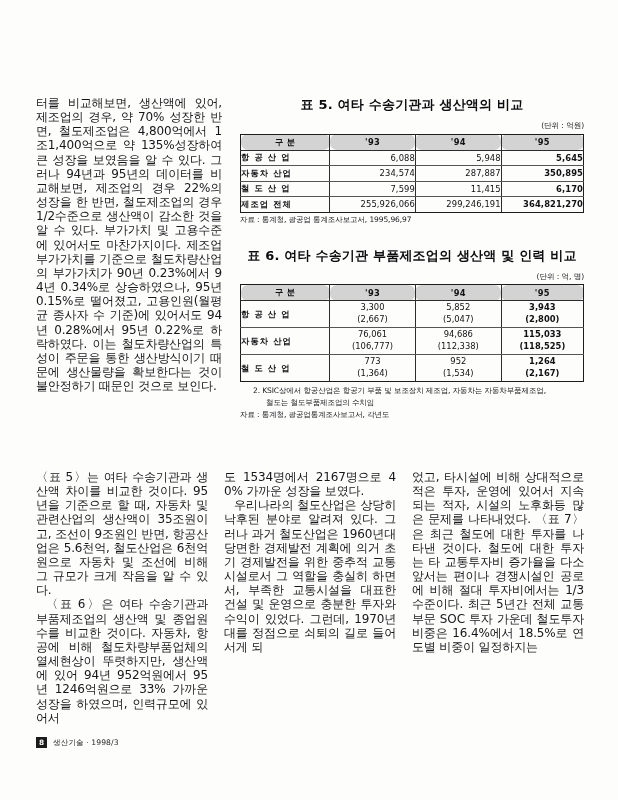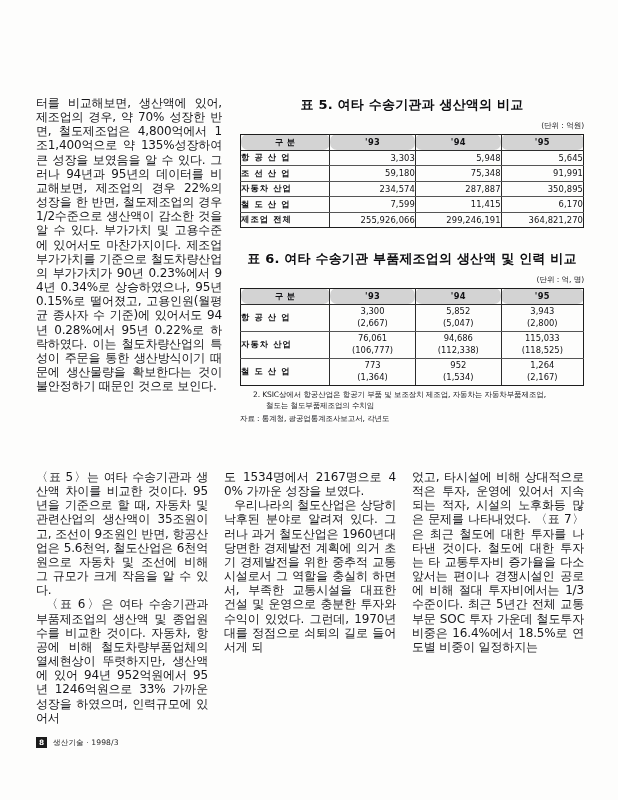--- a/index.html
+++ b/index.html
@@ -121,21 +121,21 @@
   table.dt thead th:last-child { border-right: 1.3px solid #1d1d1d; }
   table.dt tbody td {
     border-bottom: 0.8px solid #555;
     height: 14.5px;
     vertical-align: middle;
   }
   table.dt tbody tr:last-child td {
     border-bottom: 1.3px solid #1d1d1d;
   }
   table.dt tbody td:first-child { border-left: 1.3px solid #1d1d1d; }
-  table.dt tbody td:last-child { border-right: 1.3px solid #1d1d1d; }
+  table.dt tbody td:last-child { border-right: 1.3px solid #1d1d1d; font-weight: bold; }
 
   td.lbl {
     text-align: left;
     padding-left: 8px;
     font-weight: bold;
     font-size: 8.3px;
     letter-spacing: 1.1px;
   }
   td.num {
     text-align: right;
@@ -233,29 +233,23 @@
             <tr>
               <th class="hcol1">구      분</th>
               <th>'93</th>
               <th>'94</th>
               <th>'95</th>
             </tr>
           </thead>
           <tbody>
             <tr>
               <td class="lbl">항 공 산 업</td>
-              <td class="num">3,303</td>
+              <td class="num">6,088</td>
               <td class="num">5,948</td>
               <td class="num">5,645</td>
-            </tr>
-            <tr>
-              <td class="lbl">조 선 산 업</td>
-              <td class="num">59,180</td>
-              <td class="num">75,348</td>
-              <td class="num">91,991</td>
             </tr>
             <tr>
               <td class="lbl">자동차 산업</td>
               <td class="num">234,574</td>
               <td class="num">287,887</td>
               <td class="num">350,895</td>
             </tr>
             <tr>
               <td class="lbl">철 도 산 업</td>
               <td class="num">7,599</td>
@@ -263,20 +257,21 @@
               <td class="num">6,170</td>
             </tr>
             <tr>
               <td class="lbl">제조업 전체</td>
               <td class="num">255,926,066</td>
               <td class="num">299,246,191</td>
               <td class="num">364,821,270</td>
             </tr>
           </tbody>
         </table>
+        <div class="tbl-src">자료 : 통계청, 광공업 통계조사보고서, 1995,96,97</div>
       </div>
 
       <div class="tbl-block" style="margin-top:22px;">
         <div class="tbl-title">표 6. 여타 수송기관 부품제조업의 생산액 및 인력 비교</div>
         <div class="tbl-unit">(단위 : 억, 명)</div>
         <table class="dt t6">
           <colgroup>
             <col style="width:26%">
               <col style="width:25%">
               <col style="width:25%">

